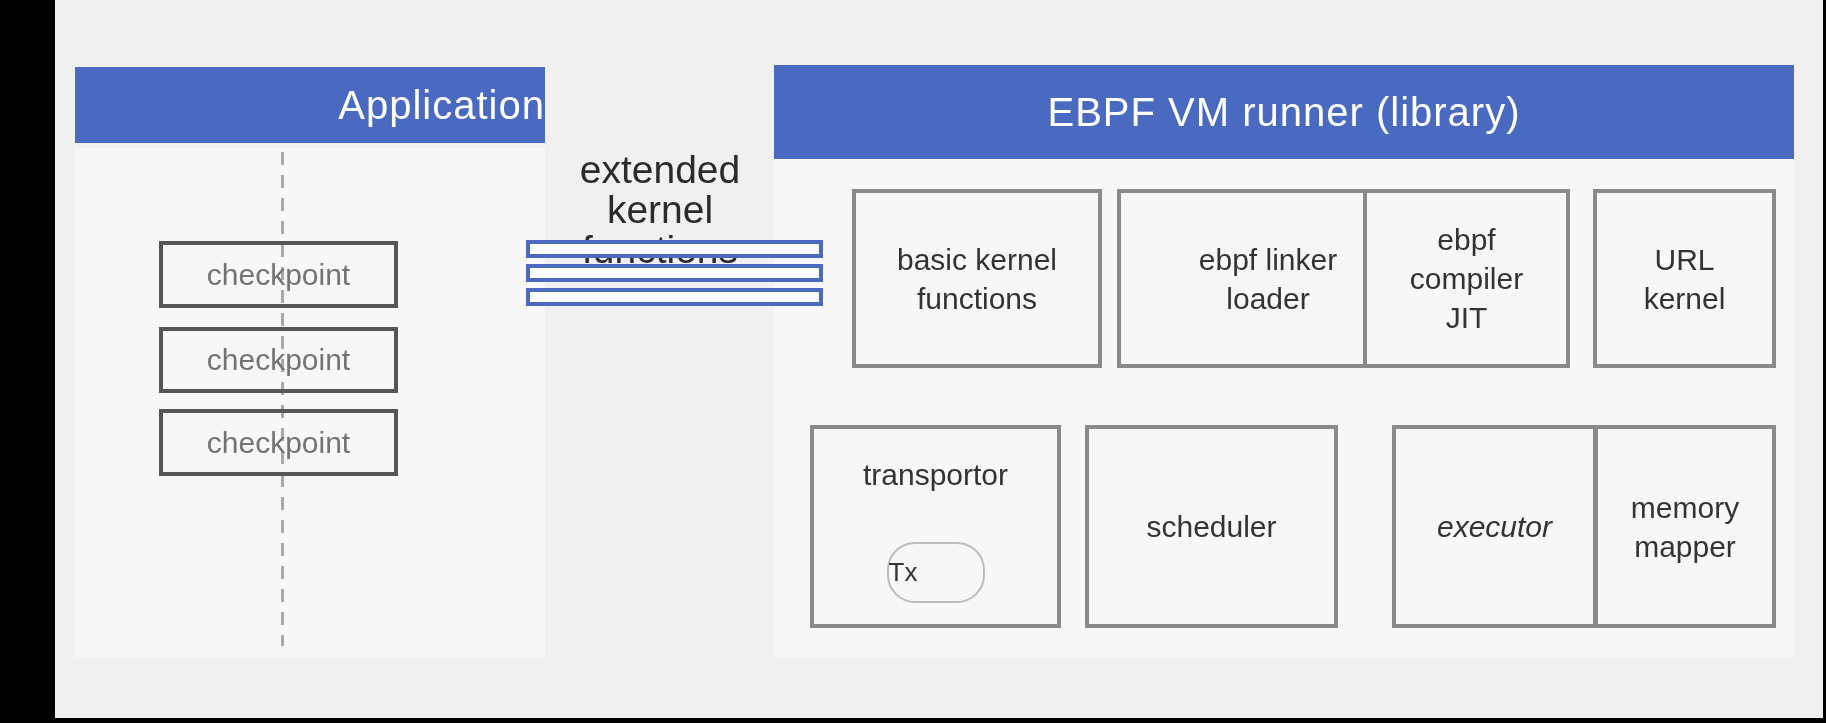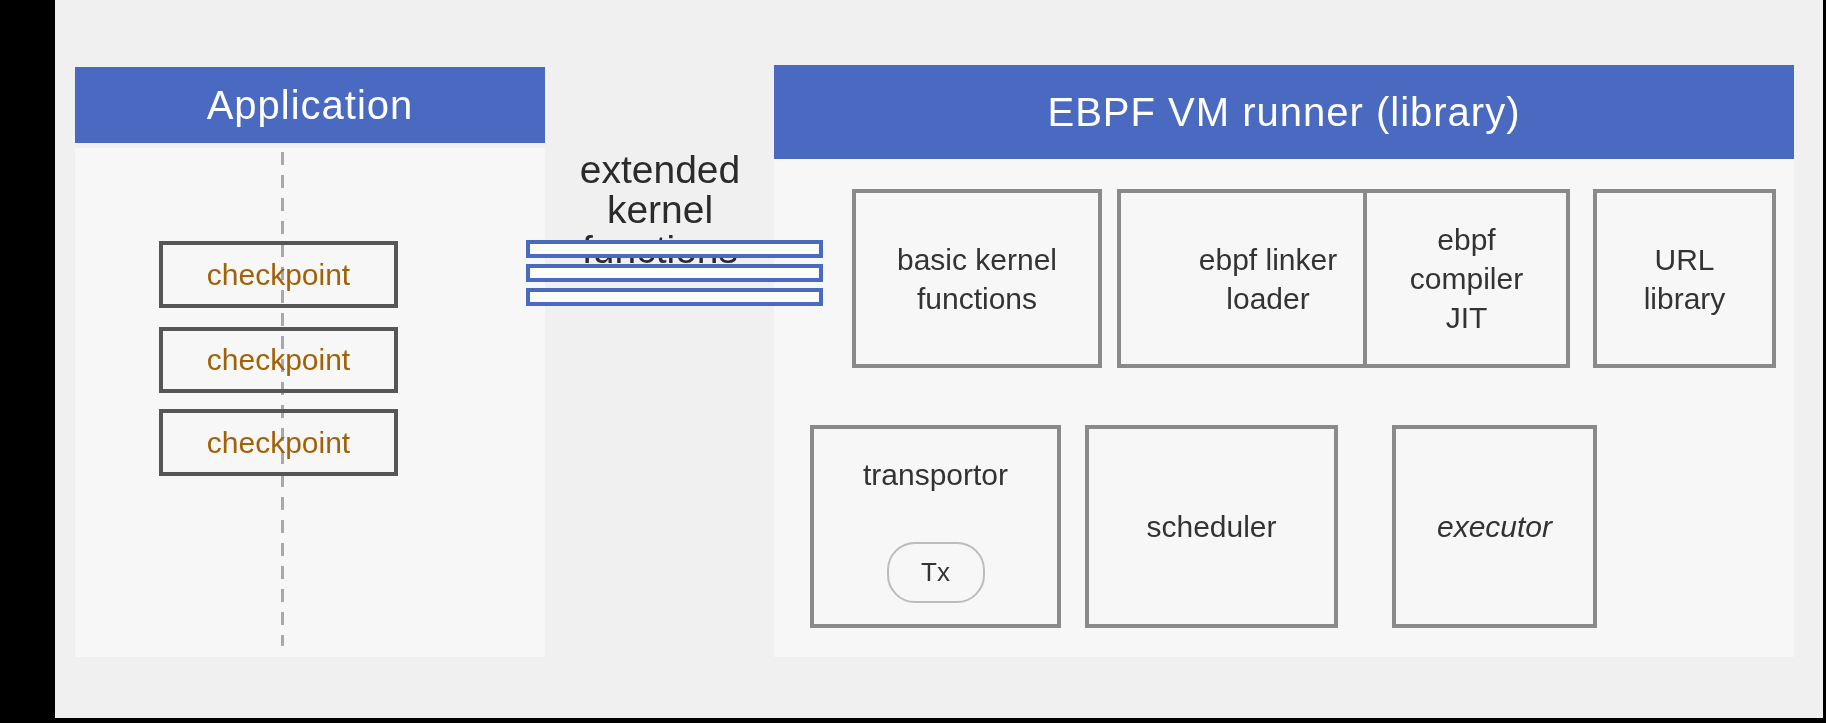--- a/index.html
+++ b/index.html
@@ -28,21 +28,21 @@
     width:3px;
     background:repeating-linear-gradient(to bottom,#a9a9a9 0 13px,transparent 13px 23px);
     z-index:1;
   }
   
   .cp{
     left:159px;width:239px;height:67px;
     border:4px solid #565656;
     background:transparent;
     display:flex;align-items:center;justify-content:center;
-    font-size:30px;color:#a16207;
+    font-size:30px;color:#737373;
     z-index:2;
   }
   
   .midlabel{
     left:540px;top:150px;width:240px;
     text-align:center;
     font-size:39px;line-height:40px;color:#2b2b2b;
     white-space:pre-line;
     z-index:2;
   }
@@ -71,34 +71,34 @@
   }
   .transportor .tlabel{margin-top:26px;}
   .pills{
     display:flex;gap:18px;
     margin-top:auto;margin-bottom:21px;
   }
   .pill{
     width:94px;height:57px;
     border:2px solid #bcbcbc;border-radius:28px;
     background:#f7f7f7;
-    display:flex;align-items:center;justify-content:center;
+    display:flex;align-items:center;
     font-size:26px;color:#333333;
   }
 </style>
 </head>
 <body>
 
 <div id="canvas">
 
   <div class="abs frame" style="left:0;top:0;width:55px;height:723px;"></div>
   <div class="abs frame" style="left:0;top:718px;width:1826px;height:5px;"></div>
   <div class="abs frame" style="left:1823px;top:0;width:3px;height:723px;"></div>
 
-  <div class="abs hdr" style="left:75px;top:67px;width:470px;height:76px;">
+  <div class="abs hdr" style="left:75px;top:67px;width:470px;height:76px;justify-content:flex-end;">
     <span>Application</span>
   </div>
   <div class="abs panel" style="left:75px;top:148px;width:470px;height:509px;"></div>
   <div class="abs dashline" style="left:281px;top:152px;height:494px;"></div>
 
   <div class="abs cp" style="top:241px;">
     <span>checkpoint</span>
   </div>
   <div class="abs cp" style="top:327px;height:66px;">
     <span>checkpoint</span>
@@ -126,31 +126,35 @@
     <span>ebpf linker
 loader</span>
   </div>
   <div class="abs mod row1" style="left:1363px;width:207px;">
     <span>ebpf
 compiler
 JIT</span>
   </div>
   <div class="abs mod row1" style="left:1593px;width:183px;">
     <span>URL
-library</span>
+kernel</span>
   </div>
 
   <div class="abs mod row2 transportor" style="left:810px;width:251px;">
     <span class="tlabel">transportor</span>
     <div class="pills">
       <div class="pill">
         <span>Tx</span>
       </div>
     </div>
   </div>
   <div class="abs mod row2" style="left:1085px;width:253px;align-items:center;">
     <span>scheduler</span>
   </div>
   <div class="abs mod row2" style="left:1392px;width:205px;font-style:italic;">
     <span>executor</span>
   </div>
+  <div class="abs mod row2" style="left:1594px;width:182px;">
+    <span>memory
+mapper</span>
+  </div>
 
 </div>
 
 </body></html>

